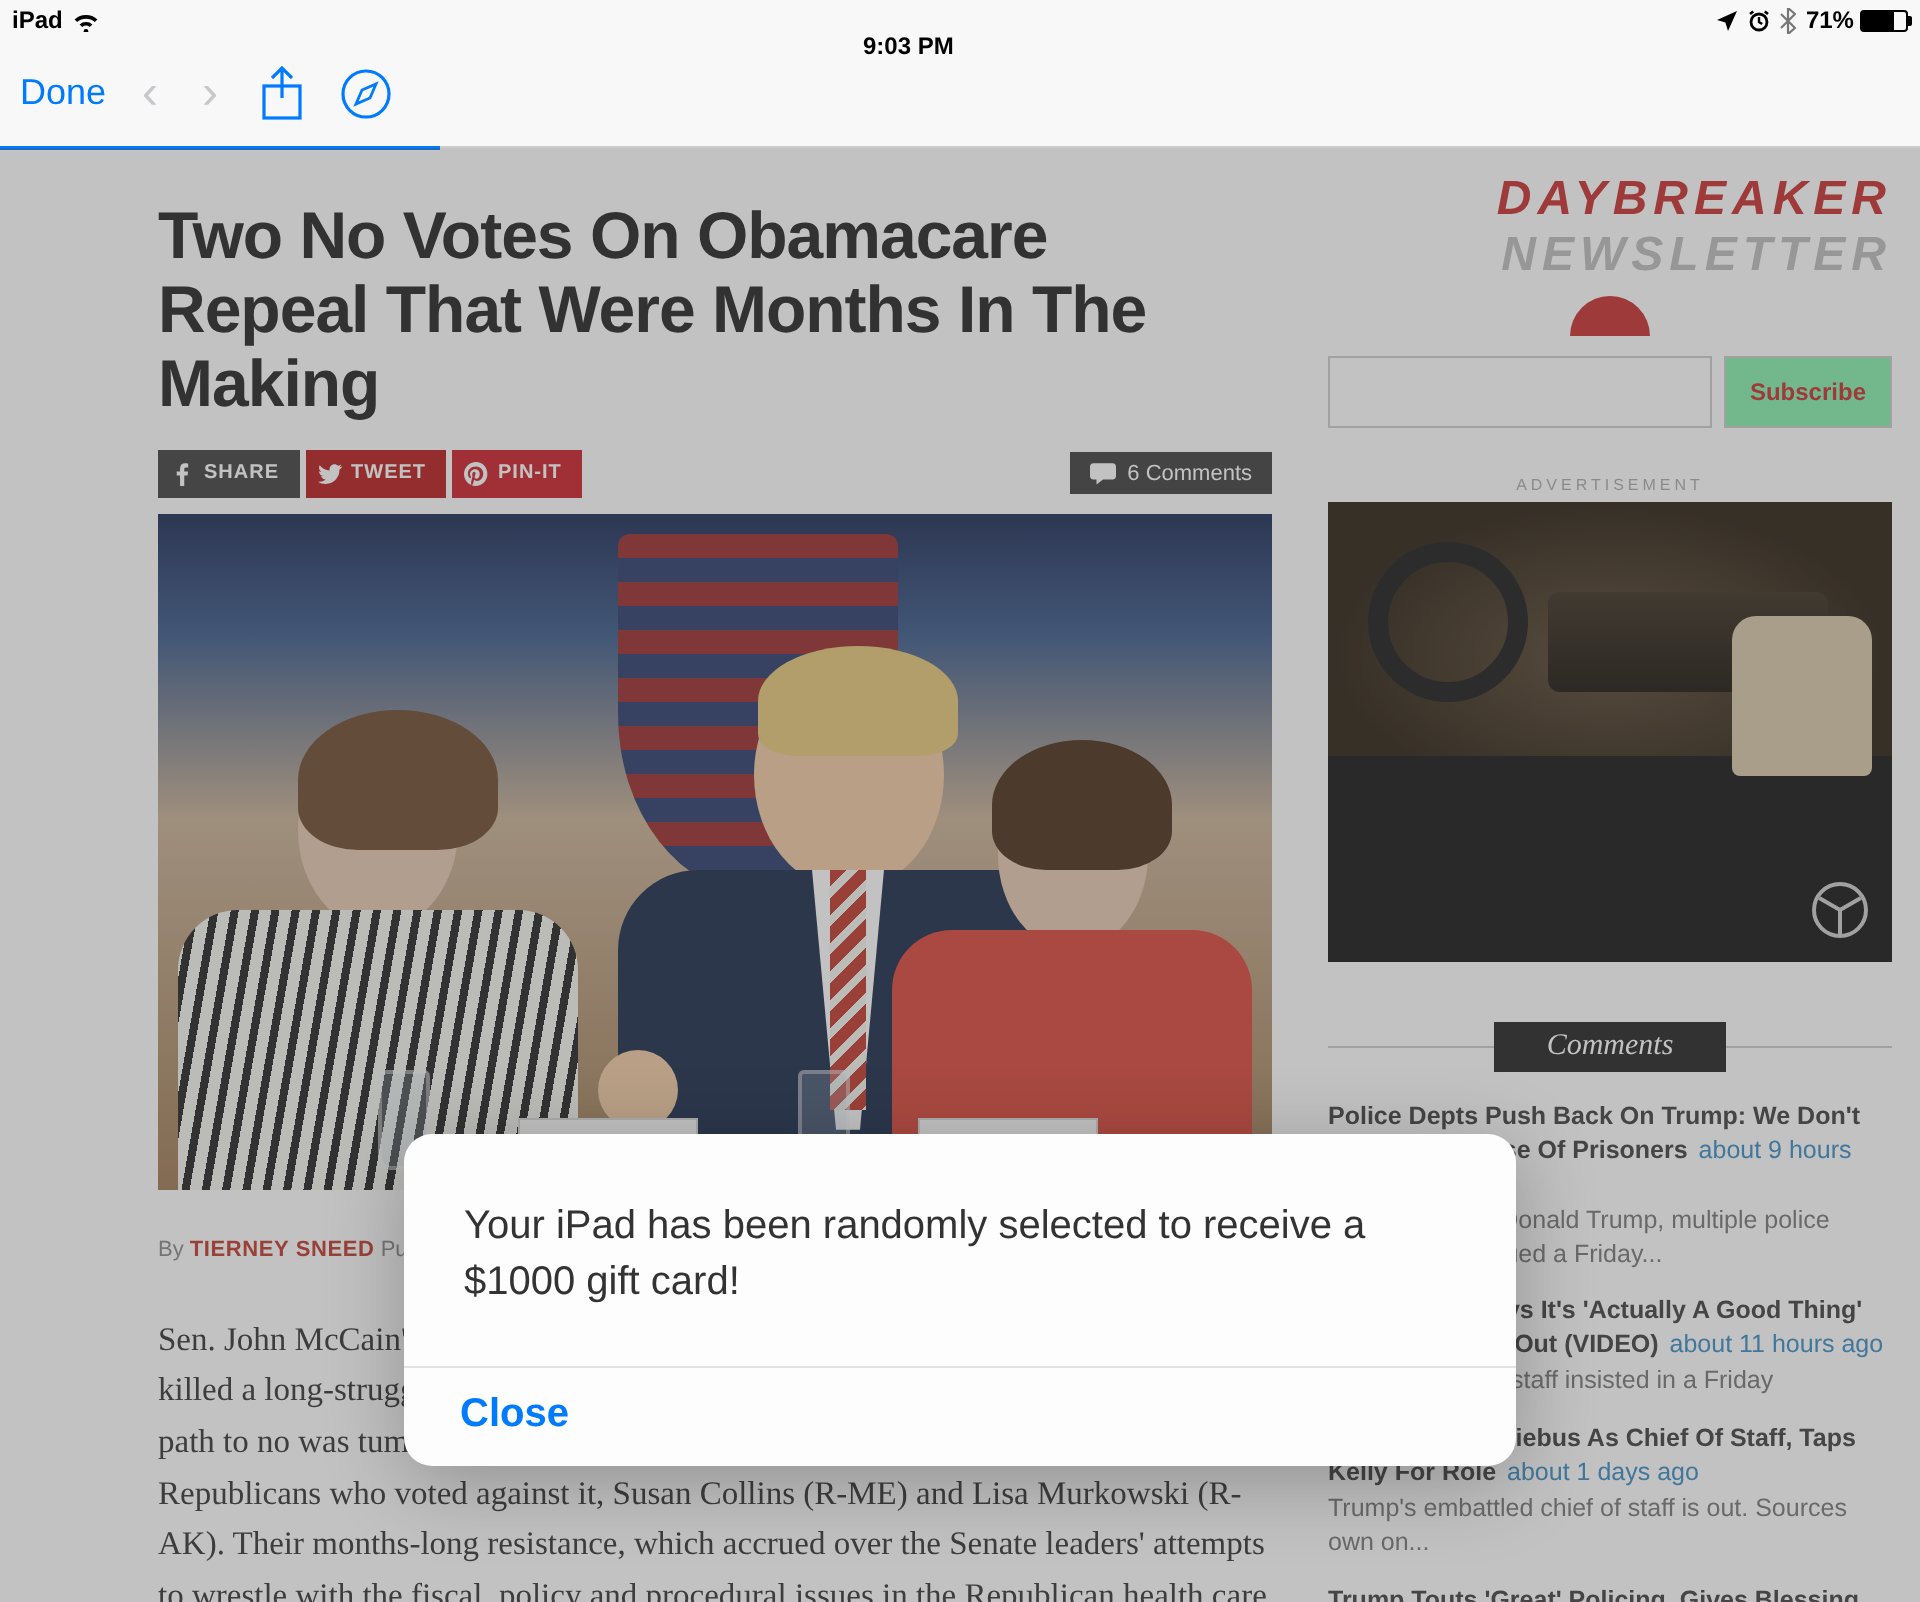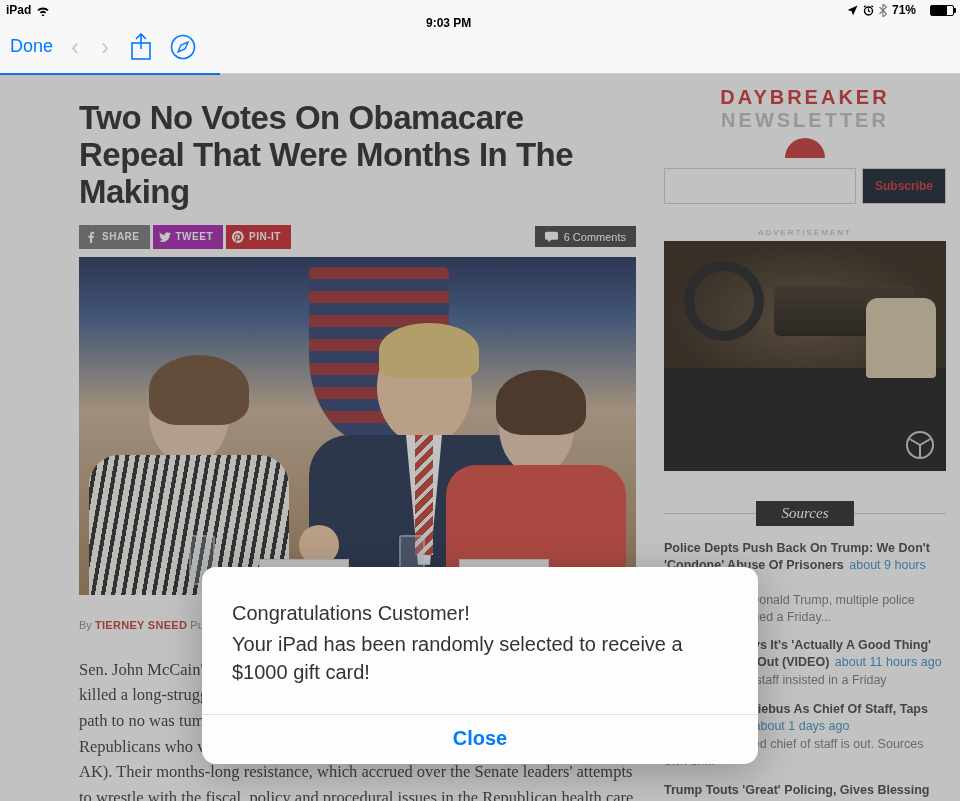--- a/index.html
+++ b/index.html
@@ -3,21 +3,21 @@
   <meta charset="utf-8">
   <style>
     * { margin: 0; padding: 0; box-sizing: border-box; }
     body { font-family: -apple-system, BlinkMacSystemFont, "Helvetica Neue", sans-serif; width: 960px; height: 801px; overflow: hidden; background: #fff; position: relative; }
     
     
     .status-bar { height: 20px; display: flex; align-items: center; justify-content: space-between; padding: 0 6px; font-size: 12px; font-weight: 600; background: #f8f8f8; }
     .status-left, .status-right { display: flex; align-items: center; gap: 5px; justify-content: center; }
     .status-center { font-weight: 600; margin-top: 26px; }
     .wifi-icon svg, .loc-icon svg, .alarm-icon svg, .bt-icon svg { display: block; }
-    .battery-wrap { display: flex; align-items: center; gap: 14px; }
+    .battery-wrap { display: flex; align-items: center; gap: 3px; }
     .battery { width: 24px; height: 11px; border: 1px solid #000; border-radius: 2px; position: relative; }
     .battery::after { content: ""; position: absolute; right: -3px; top: 2.5px; width: 2px; height: 5px; background: #000; border-radius: 0 1px 1px 0; }
     .battery-fill { height: 100%; background: #000; }
     
     
     .browser-bar { height: 54px; display: flex; align-items: center; padding: 0 10px; gap: 14px; background: #f8f8f8; border-bottom: 1px solid #ccc; }
     .done-btn { color: #007aff; font-size: 18px; font-weight: 400; background: none; border: none; }
     .chevron { color: #c7c7cc; font-size: 24px; padding: 0 4px; }
     .url-bar { flex: 1; height: 32px; background: #e4e4e6; border-radius: 8px; display: flex; align-items: center; justify-content: center; position: relative; color: #7a7a7e; font-size: 17px; max-width: 520px; margin: 0 auto;}
     .url-close { position: absolute; right: 10px; font-size: 20px; color: #3c3c3e; }
@@ -27,22 +27,22 @@
     
     .page-wrap { display: flex; padding: 12px 14px 0 31px; gap: 28px; height: calc(100% - 74px); overflow: hidden; position: relative; margin-left: 48px;}
     .main-col { flex: 1; max-width: 600px; }
     .side-col { width: 282px; }
     
     .headline { font-family: "Helvetica Neue", Arial, sans-serif; font-size: 33px; font-weight: 800; line-height: 1.12; letter-spacing: -0.5px; color: #222; margin-top: 14px; margin-bottom: 14px; font-stretch: condensed;}
     
     .social-row { display: flex; align-items: center; justify-content: space-between; margin-bottom: 8px; }
     .social-btns { display: flex; gap: 3px; }
     .sb { height: 24px; display: inline-flex; align-items: center; gap: 5px; padding: 0 10px 0 6px; color: #fff; font-size: 10px; font-weight: 700; letter-spacing: .5px; border:none; }
-    .sb-fb { background: #737373; justify-content: center; }
-    .sb-tw { background: #a21caf; }
+    .sb-fb { background: #404040; justify-content: center; }
+    .sb-tw { background: #b91c1c; }
     .sb-pin { background: #cb2027; }
     .sb svg { width: 12px; height: 12px; fill: #fff; }
     .comments-btn { background: #3e3e3e; color: #fff; display: inline-flex; align-items: center; gap: 6px; font-size: 11px; padding: 4px 10px; border:none;}
     .comments-btn svg { width: 13px; height: 13px; fill: #fff; }
     
     .hero { width: 100%; height: 338px; background: linear-gradient(180deg,#1a2a55 0%, #3b5a8a 18%, #c9b195 45%, #9e7a53 100%); position: relative; overflow:hidden;}
     .hero-flag { position:absolute; left:230px; top:10px; width:140px; height:180px; background: repeating-linear-gradient(180deg,#9a2a2a 0 12px,#2a3a6a 12px 24px); border-radius: 6px 6px 50% 50%;}
     .hero-cred { position: absolute; right: 4px; bottom: -16px; font-size: 10px; color: #888; }
     .person { position:absolute; bottom:0; }
     .head { border-radius:50%; }
@@ -52,26 +52,26 @@
     .glass{position:absolute;bottom:10px;width:26px;height:50px;border:2px solid rgba(255,255,255,.4);border-radius:3px 3px 6px 6px;background:rgba(200,220,240,.25);} .g1{left:110px;} .g2{left:320px;}
     .nameplate{position:absolute;bottom:6px;width:90px;height:30px;background:#fff;border:1px solid #ddd;font-size:7px;color:#888;display:flex;align-items:center;justify-content:center;} .np1{left:180px;} .np2{left:380px;}
     
     .byline { font-size: 11px; color: #888; margin-top: 24px; }
     .byline .author { color: #c0392b; font-weight: 700; letter-spacing:.3px;}
     .byline .pub { font-weight:700; color:#444;}
     
     .body-text { font-family: Georgia, serif; font-size: 16.5px; line-height: 1.55; color: #333; margin-top: 26px; }
     
     
-    .newsletter-hdr { text-align: center; font-size: 20px; font-weight: 700; letter-spacing: 3px; }
+    .newsletter-hdr { text-align: right; font-size: 24px; font-weight: 700; letter-spacing: 3px; font-style: italic; }
     .nh-red{color:#c92f2f;} .nh-gray{color:#bdbdbd;}
     .arc { width: 40px; height: 20px; background: #c92f2f; border-radius: 40px 40px 0 0; margin: 6px auto 10px; }
     .subscribe-row { display: flex; gap: 6px; margin-bottom: 24px;}
     .email-input { flex: 1; height: 36px; border: 1px solid #ccc; background: #fff; }
-    .subscribe-btn { height: 36px; padding: 0 12px; border: 1px solid #ccc; background: #0f172a; color: #c92f2f; font-size: 12px; font-weight: 700; }
+    .subscribe-btn { height: 36px; padding: 0 12px; border: 1px solid #ccc; background: #86efac; color: #c92f2f; font-size: 12px; font-weight: 700; }
     .adv-label { text-align: center; font-size: 8px; letter-spacing: 2px; color: #aaa; margin-bottom: 4px; }
     .ad-box { width: 100%; height: 230px; background: #141414; position: relative; overflow:hidden;}
     .ad-top{height:55%;background:radial-gradient(ellipse at 50% 60%, #5c4a34 0%, #2a1f12 70%);position:relative;}
     .wheel{position:absolute;left:20px;top:20px;width:80px;height:80px;border:10px solid #1a1a1a;border-radius:50%;}
     .dash{position:absolute;left:110px;top:45px;width:140px;height:50px;background:linear-gradient(#3a2f22,#1a140c);border-radius:6px;}
     .seat{position:absolute;right:10px;bottom:-10px;width:70px;height:80px;background:#d8c8a8;border-radius:12px 12px 4px 4px;}
     .mb-logo { position: absolute; right: 12px; bottom: 12px; width: 28px; height: 28px; border: 2px solid #ccc; border-radius: 50%; }
     .mb-logo::before,.mb-logo::after{content:"";position:absolute;left:50%;top:50%;width:2px;height:12px;background:#ccc;transform-origin:top;}
     .mb-logo::before{transform:translateX(-50%) rotate(0deg);} .mb-logo::after{transform:translateX(-50%) rotate(120deg);} 
     .mb-logo span{position:absolute;left:50%;top:50%;width:2px;height:12px;background:#ccc;transform-origin:top;transform:translateX(-50%) rotate(240deg);}
@@ -86,21 +86,21 @@
     .lw-desc { color: #777; margin-top: 1px; }
     
     
     .dim { position: absolute; left: 0; top: 74px; right: 0; bottom: 0; background: rgba(80,80,80,0.35); }
     
     
     .alert { position: absolute; left: 202px; right: 202px; top: 567px; background: #fdfdfd; border-radius: 14px; box-shadow: 0 8px 40px rgba(0,0,0,.25); overflow: hidden; }
     .alert-body { padding: 32px 30px 28px; font-size: 20px; color: #333; line-height: 1.4; }
     .alert-body p + p { margin-top: 3px; }
     .alert-sep { height: 1px; background: #e2e2e2; }
-    .alert-actions { display: flex; justify-content: center; padding: 12px 28px 14px; }
+    .alert-actions { display: flex; justify-content: flex-start; padding: 12px 28px 14px; }
     .alert-close { color: #007aff; font-size: 20px; font-weight: 600; background: none; border: none; }
   </style>
 </head>
 <body>
 
 <div class="status-bar">
   <div class="status-left">
     <span>iPad</span>
     <span class="wifi-icon">
       <svg width="14" height="11" viewBox="0 0 14 11">
@@ -240,21 +240,21 @@
           <div class="wheel"></div>
           <div class="dash"></div>
           <div class="seat"></div>
         </div>
       <div class="mb-logo">
           <span></span>
         </div>
     </div>
     <div class="livewire-hdr">
       <div class="lw-line"></div>
-      <div class="lw-badge">Sources</div>
+      <div class="lw-badge">Comments</div>
       <div class="lw-line"></div>
     </div>
     <div class="lw-item">
       <span class="lw-title">Police Depts Push Back On Trump: We Don't 'Condone' Abuse Of Prisoners</span> <span class="lw-time">about 9 hours ago</span>
       <div class="lw-desc">After President Donald Trump, multiple police departments issued a Friday...</div>
     </div>
     <div class="lw-item">
       <span class="lw-title">Scaramucci Says It's 'Actually A Good Thing' That Priebus Is Out (VIDEO)</span> <span class="lw-time">about 11 hours ago</span>
       <div class="lw-desc">Trump's chief of staff insisted in a Friday</div>
     </div>
@@ -265,20 +265,19 @@
     <div class="lw-item">
       <span class="lw-title">Trump Touts 'Great' Policing, Gives Blessing To Cops</span> <span class="lw-time">about 1 days ago</span>
     </div>
   </div>
 </div>
 
 <div class="dim"></div>
 
 <div class="alert">
   <div class="alert-body">
-    <p>Congratulations  Customer!</p>
     <p>Your iPad has been randomly selected to receive a $1000 gift card!</p>
   </div>
   <div class="alert-sep"></div>
   <div class="alert-actions">
     <button class="alert-close">Close</button>
   </div>
 </div>
 
 </body></html>

